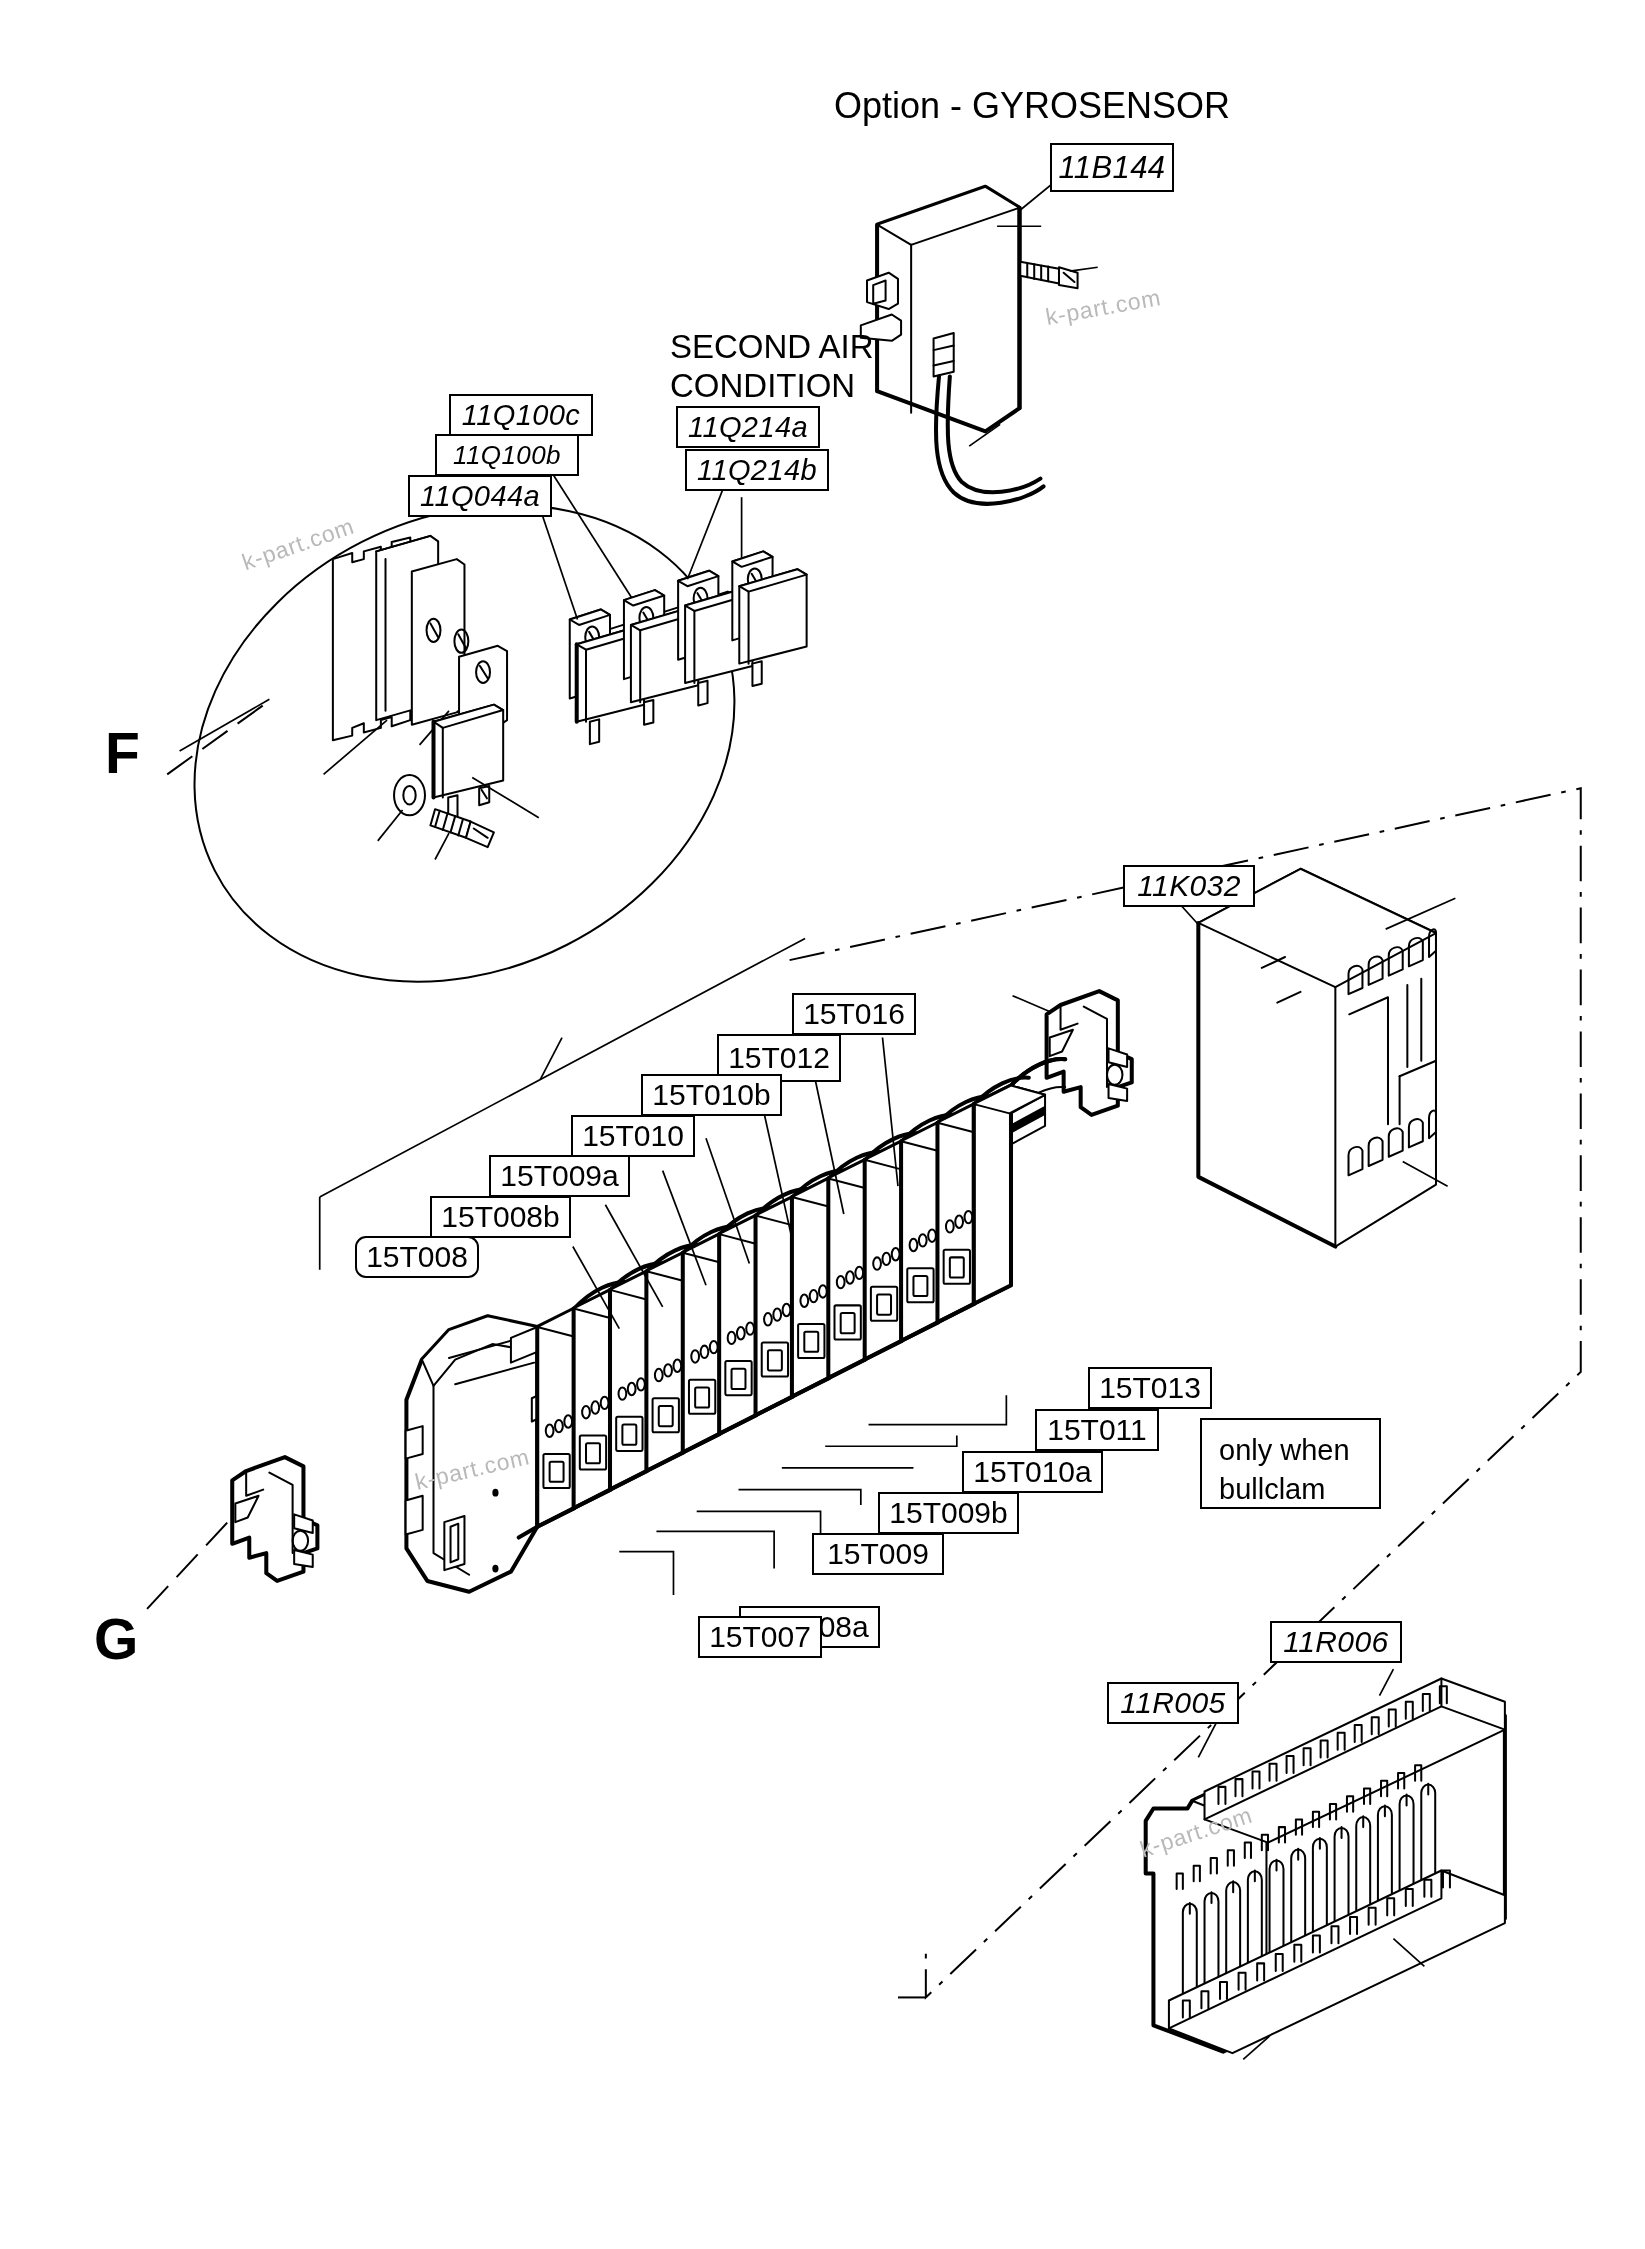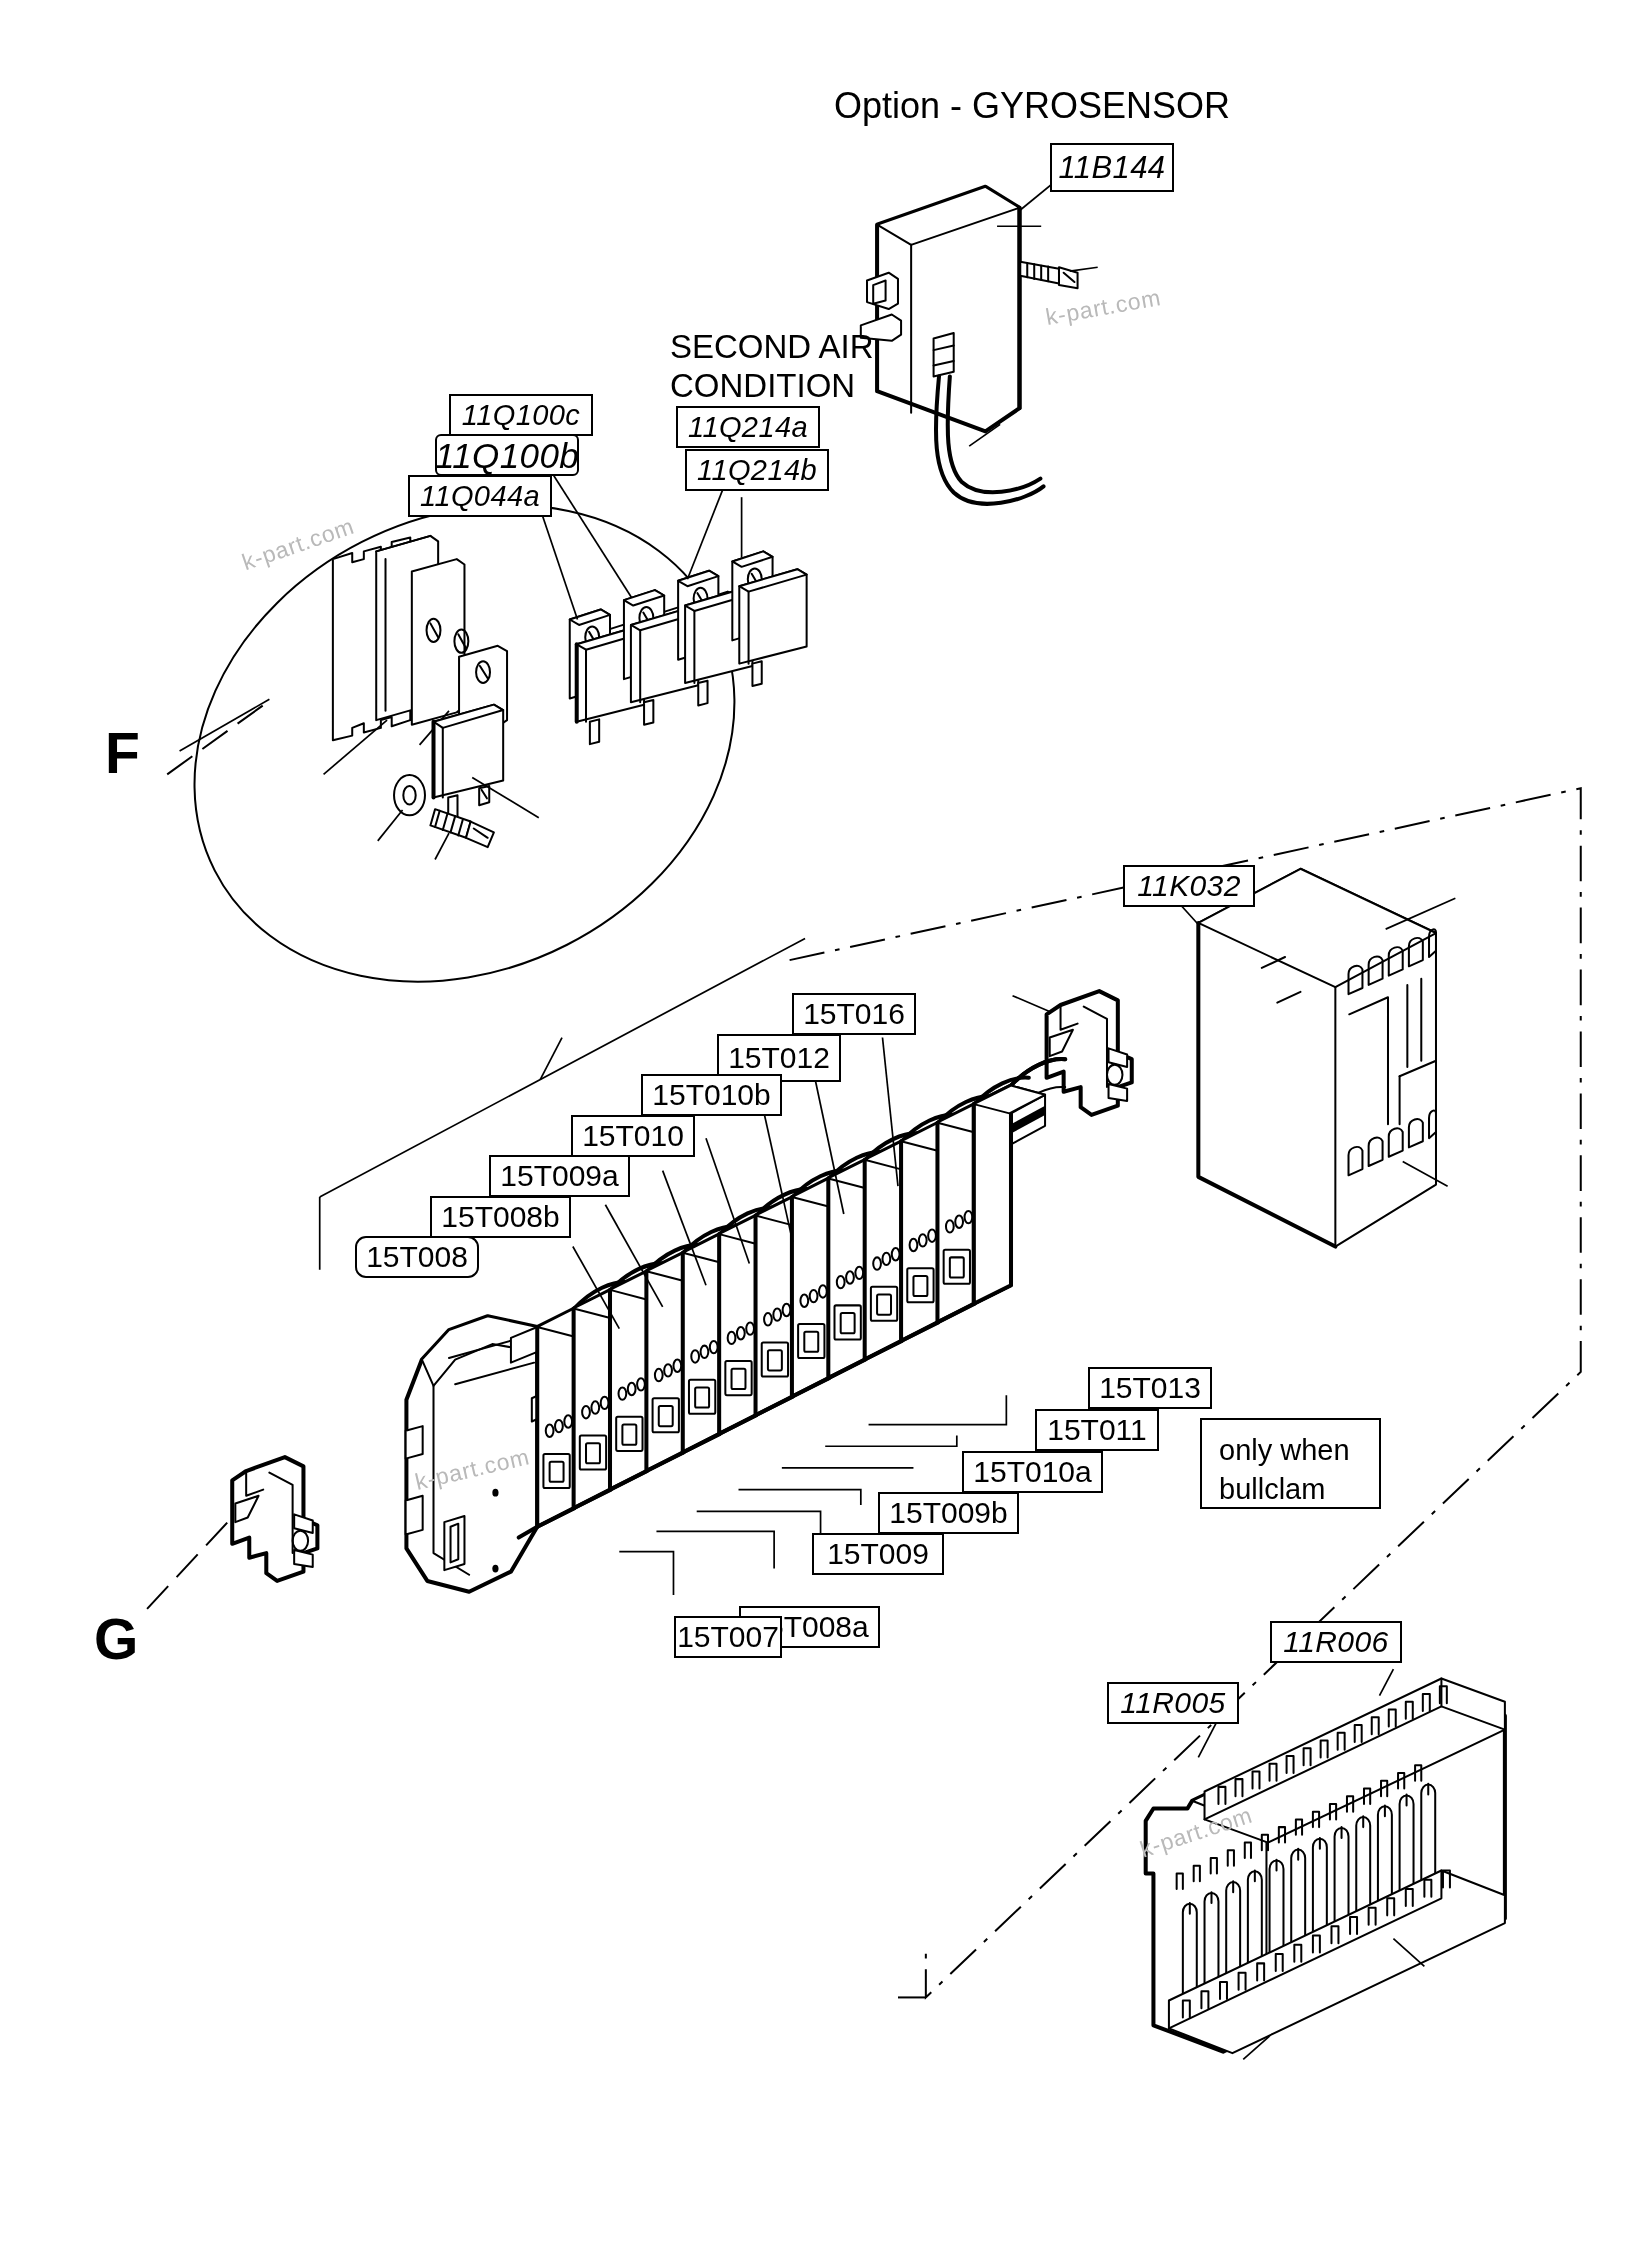--- a/index.html
+++ b/index.html
@@ -580,21 +580,21 @@
   <div>CONDITION</div>
 </div>
 
 <div class="lbl it" style="left:1050px;top:143px;width:124px;height:49px;font-size:31px;">
   <span>11B144</span>
 </div>
 
 <div class="lbl it" style="left:449px;top:394px;width:144px;height:42px;font-size:29px;">
   <span>11Q100c</span>
 </div>
-<div class="lbl it" style="left:435px;top:434px;width:144px;height:42px;font-size:35px;border-radius:6px;">
+<div class="lbl it" style="left:435px;top:434px;width:144px;height:42px;font-size:26px;">
   <span>11Q100b</span>
 </div>
 <div class="lbl it" style="left:408px;top:475px;width:144px;height:42px;font-size:29px;">
   <span>11Q044a</span>
 </div>
 <div class="lbl it" style="left:676px;top:406px;width:144px;height:42px;font-size:29px;">
   <span>11Q214a</span>
 </div>
 <div class="lbl it" style="left:685px;top:449px;width:144px;height:42px;font-size:29px;">
   <span>11Q214b</span>
@@ -636,21 +636,21 @@
 </div>
 <div class="lbl rg" style="left:878px;top:1492px;width:141px;height:42px;font-size:30px;">
   <span>15T009b</span>
 </div>
 <div class="lbl rg" style="left:812px;top:1533px;width:132px;height:42px;font-size:30px;">
   <span>15T009</span>
 </div>
 <div class="lbl rg" style="left:739px;top:1575px;width:141px;height:42px;font-size:30px;margin-top:31px;">
   <span>15T008a</span>
 </div>
-<div class="lbl rg" style="left:674px;top:1616px;width:108px;height:42px;font-size:30px;">
+<div class="lbl rg" style="left:698px;top:1616px;width:124px;height:42px;font-size:30px;">
   <span>15T007</span>
 </div>
 
 <div class="note" style="left:1200px;top:1418px;width:181px;height:91px;">
   <div>only when</div>
   <div>bullclam</div>
 </div>
 
 <div class="lbl it" style="left:1123px;top:845px;width:132px;height:42px;font-size:30px;margin-top:20px;">
   <span>11K032</span>

